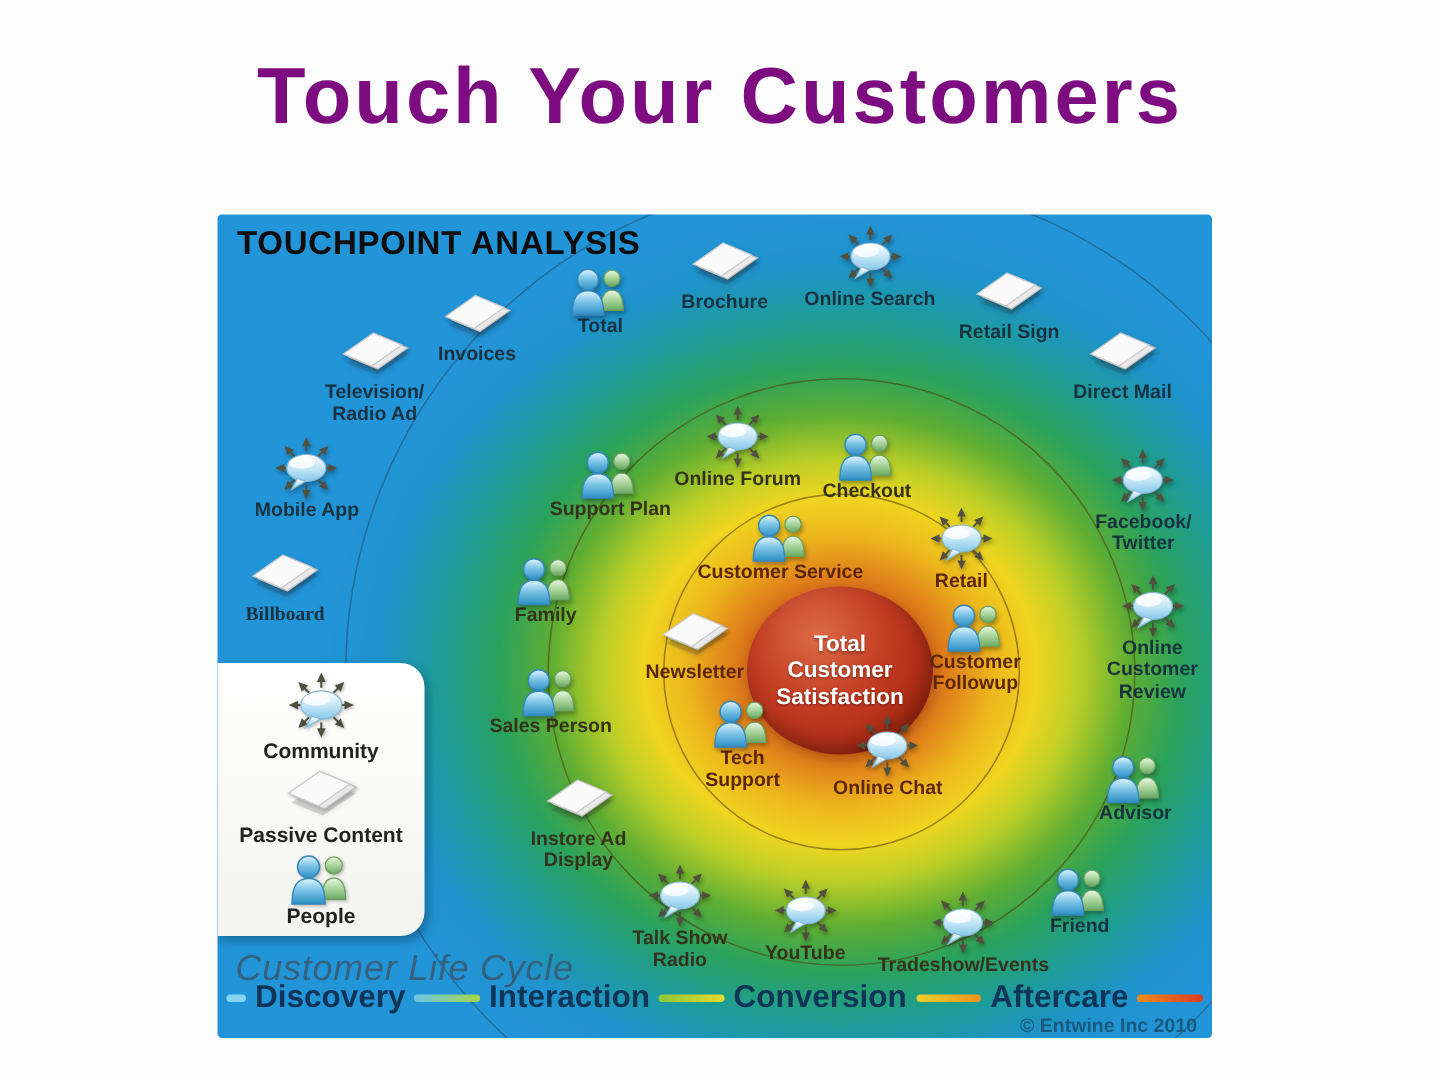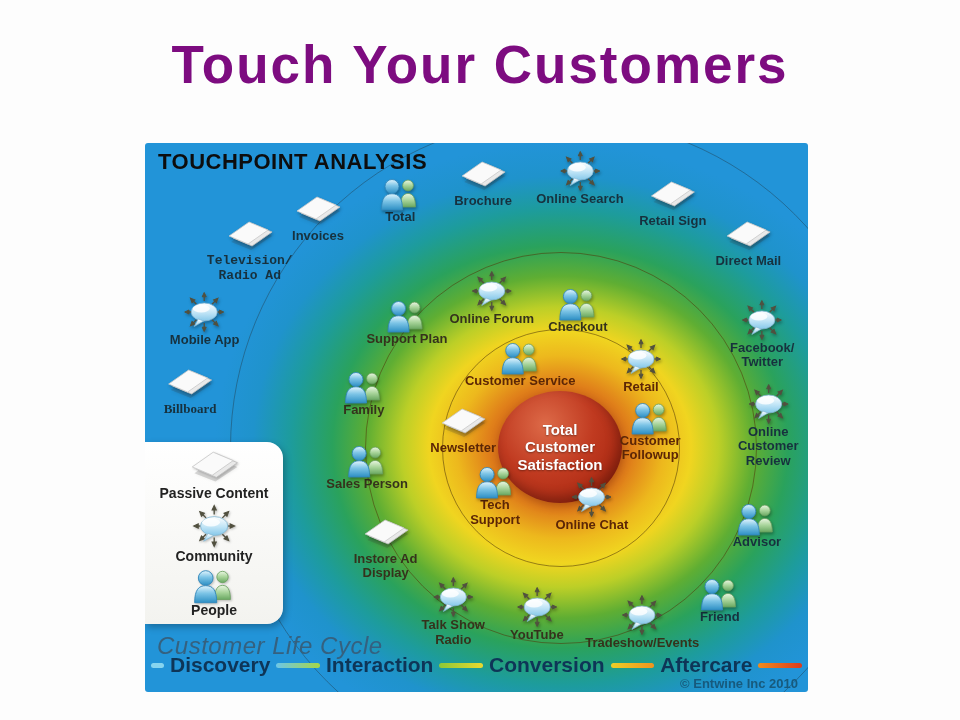--- a/index.html
+++ b/index.html
@@ -82,21 +82,21 @@
     <div class="ring ring-middle"></div>
     <div class="ring ring-inner"></div>
 
     <div class="center-ellipse">
       <span class="core-label" style="white-space: pre-line;">Total
 Customer
 Satisfaction</span>
     </div>
 
     <div id="items">
-        <div class="item outer" style="left: 15.8%; top: 13.7%; font-family: Liberation Mono, monospace;">
+        <div class="item outer" style="left: 15.8%; top: 13.7%;">
           <svg class="icon" width="52" height="38" viewBox="0 0 52 38">
       <polygon points="7,24 28,9 48,18 27,32" fill="rgba(50,50,50,0.18)"></polygon>
       <polygon points="9,20 29,6 48,14 28,28" fill="#e9e9e9" stroke="#bcbcbc" stroke-width="0.8"></polygon>
       <polygon points="5,18 25,4 44,12 24,26" fill="#fafafa" stroke="#c8c8c8" stroke-width="0.8"></polygon>
     </svg>
           <div class="lbl">Television/
 Radio Ad</div>
         </div>
         <div class="item outer" style="left: 26.1%; top: 9.1%;">
           <svg class="icon" width="52" height="38" viewBox="0 0 52 38">
@@ -668,68 +668,68 @@
       <ellipse cx="24" cy="21" rx="13" ry="9" fill="url(#g-bubble)" stroke="#85b8d4" stroke-width="0.8"></ellipse>
       <path d="M18,28 L14,35.5 L23.5,30 Z" fill="url(#g-bubble)" stroke="#85b8d4" stroke-width="0.7"></path>
       <ellipse cx="21" cy="17.5" rx="8.5" ry="4" fill="rgba(255,255,255,0.8)"></ellipse>
     </svg>
           <div class="lbl">Online Chat</div>
         </div>
       </div>
 
     <div class="legend" id="legend">
         <div class="lg-item">
+          <svg class="icon" width="50.400000000000006" height="46.2" viewBox="0 0 48 44">
+      <g fill="#51503f" stroke="#51503f">
+              <g transform="rotate(0 24 21)">
+                <line x1="24" y1="10" x2="24" y2="5.5" stroke-width="1.3"></line>
+                <polygon points="24,1.5 22,5.8 26,5.8"></polygon>
+              </g>
+              <g transform="rotate(45 24 21)">
+                <line x1="24" y1="10" x2="24" y2="5.5" stroke-width="1.3"></line>
+                <polygon points="24,1.5 22,5.8 26,5.8"></polygon>
+              </g>
+              <g transform="rotate(90 24 21)">
+                <line x1="24" y1="10" x2="24" y2="5.5" stroke-width="1.3"></line>
+                <polygon points="24,1.5 22,5.8 26,5.8"></polygon>
+              </g>
+              <g transform="rotate(135 24 21)">
+                <line x1="24" y1="10" x2="24" y2="5.5" stroke-width="1.3"></line>
+                <polygon points="24,1.5 22,5.8 26,5.8"></polygon>
+              </g>
+              <g transform="rotate(180 24 21)">
+                <line x1="24" y1="10" x2="24" y2="5.5" stroke-width="1.3"></line>
+                <polygon points="24,1.5 22,5.8 26,5.8"></polygon>
+              </g>
+              <g transform="rotate(225 24 21)">
+                <line x1="24" y1="10" x2="24" y2="5.5" stroke-width="1.3"></line>
+                <polygon points="24,1.5 22,5.8 26,5.8"></polygon>
+              </g>
+              <g transform="rotate(270 24 21)">
+                <line x1="24" y1="10" x2="24" y2="5.5" stroke-width="1.3"></line>
+                <polygon points="24,1.5 22,5.8 26,5.8"></polygon>
+              </g>
+              <g transform="rotate(315 24 21)">
+                <line x1="24" y1="10" x2="24" y2="5.5" stroke-width="1.3"></line>
+                <polygon points="24,1.5 22,5.8 26,5.8"></polygon>
+              </g>
+            </g>
+      <ellipse cx="24" cy="21" rx="13" ry="9" fill="url(#g-bubble)" stroke="#85b8d4" stroke-width="0.8"></ellipse>
+      <path d="M18,28 L14,35.5 L23.5,30 Z" fill="url(#g-bubble)" stroke="#85b8d4" stroke-width="0.7"></path>
+      <ellipse cx="21" cy="17.5" rx="8.5" ry="4" fill="rgba(255,255,255,0.8)"></ellipse>
+    </svg>
+          <div class="lbl">Community</div>
+        </div>
+        <div class="lg-item">
           <svg class="icon" width="54.6" height="39.9" viewBox="0 0 52 38">
       <polygon points="7,24 28,9 48,18 27,32" fill="rgba(50,50,50,0.18)"></polygon>
       <polygon points="9,20 29,6 48,14 28,28" fill="#e9e9e9" stroke="#bcbcbc" stroke-width="0.8"></polygon>
       <polygon points="5,18 25,4 44,12 24,26" fill="#fafafa" stroke="#c8c8c8" stroke-width="0.8"></polygon>
     </svg>
           <div class="lbl">Passive Content</div>
-        </div>
-        <div class="lg-item">
-          <svg class="icon" width="50.400000000000006" height="46.2" viewBox="0 0 48 44">
-      <g fill="#51503f" stroke="#51503f">
-              <g transform="rotate(0 24 21)">
-                <line x1="24" y1="10" x2="24" y2="5.5" stroke-width="1.3"></line>
-                <polygon points="24,1.5 22,5.8 26,5.8"></polygon>
-              </g>
-              <g transform="rotate(45 24 21)">
-                <line x1="24" y1="10" x2="24" y2="5.5" stroke-width="1.3"></line>
-                <polygon points="24,1.5 22,5.8 26,5.8"></polygon>
-              </g>
-              <g transform="rotate(90 24 21)">
-                <line x1="24" y1="10" x2="24" y2="5.5" stroke-width="1.3"></line>
-                <polygon points="24,1.5 22,5.8 26,5.8"></polygon>
-              </g>
-              <g transform="rotate(135 24 21)">
-                <line x1="24" y1="10" x2="24" y2="5.5" stroke-width="1.3"></line>
-                <polygon points="24,1.5 22,5.8 26,5.8"></polygon>
-              </g>
-              <g transform="rotate(180 24 21)">
-                <line x1="24" y1="10" x2="24" y2="5.5" stroke-width="1.3"></line>
-                <polygon points="24,1.5 22,5.8 26,5.8"></polygon>
-              </g>
-              <g transform="rotate(225 24 21)">
-                <line x1="24" y1="10" x2="24" y2="5.5" stroke-width="1.3"></line>
-                <polygon points="24,1.5 22,5.8 26,5.8"></polygon>
-              </g>
-              <g transform="rotate(270 24 21)">
-                <line x1="24" y1="10" x2="24" y2="5.5" stroke-width="1.3"></line>
-                <polygon points="24,1.5 22,5.8 26,5.8"></polygon>
-              </g>
-              <g transform="rotate(315 24 21)">
-                <line x1="24" y1="10" x2="24" y2="5.5" stroke-width="1.3"></line>
-                <polygon points="24,1.5 22,5.8 26,5.8"></polygon>
-              </g>
-            </g>
-      <ellipse cx="24" cy="21" rx="13" ry="9" fill="url(#g-bubble)" stroke="#85b8d4" stroke-width="0.8"></ellipse>
-      <path d="M18,28 L14,35.5 L23.5,30 Z" fill="url(#g-bubble)" stroke="#85b8d4" stroke-width="0.7"></path>
-      <ellipse cx="21" cy="17.5" rx="8.5" ry="4" fill="rgba(255,255,255,0.8)"></ellipse>
-    </svg>
-          <div class="lbl">Community</div>
         </div>
         <div class="lg-item">
           <svg class="icon" width="46.2" height="37.800000000000004" viewBox="0 0 44 36">
       <circle cx="30" cy="9.5" r="5.4" fill="url(#g-green)" stroke="#69a05e" stroke-width="0.8"></circle>
       <path d="M22.5,31 C22.5,21 25.5,17.5 30,17.5 C34.5,17.5 37.5,21 37.5,31 Z" fill="url(#g-green)" stroke="#69a05e" stroke-width="0.8"></path>
       <circle cx="14" cy="10.5" r="7" fill="url(#g-blue)" stroke="#3388bb" stroke-width="0.9"></circle>
       <path d="M3.5,34 C3.5,21.5 7.5,17.8 14,17.8 C20.5,17.8 24.5,21.5 24.5,34 Z" fill="url(#g-blue)" stroke="#3388bb" stroke-width="0.9"></path>
     </svg>
           <div class="lbl">People</div>
         </div>

